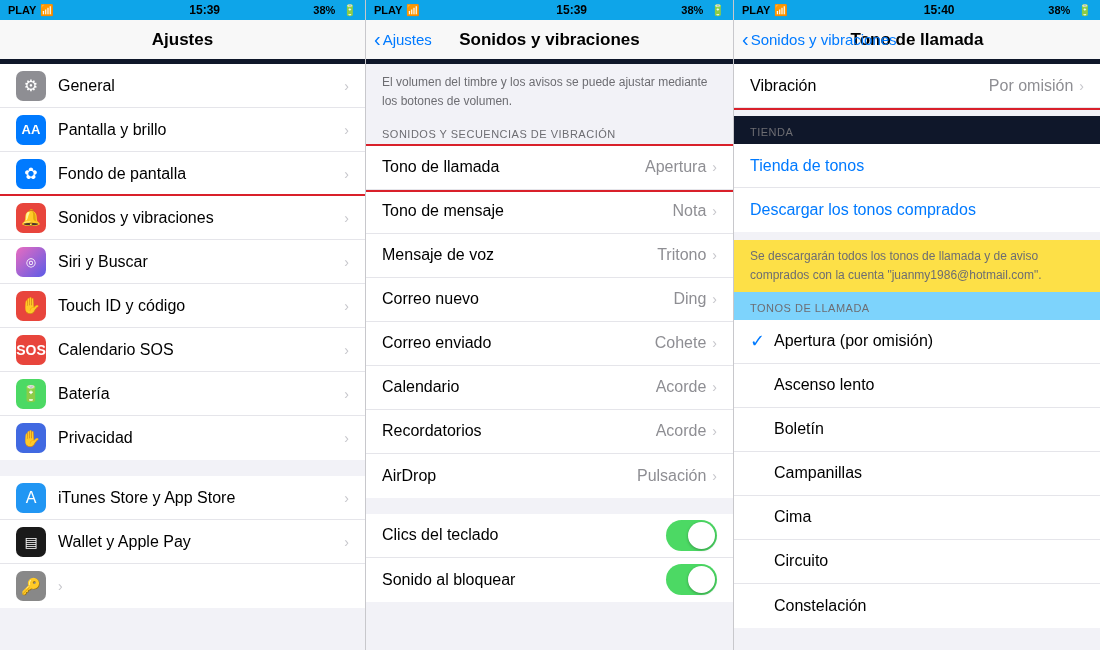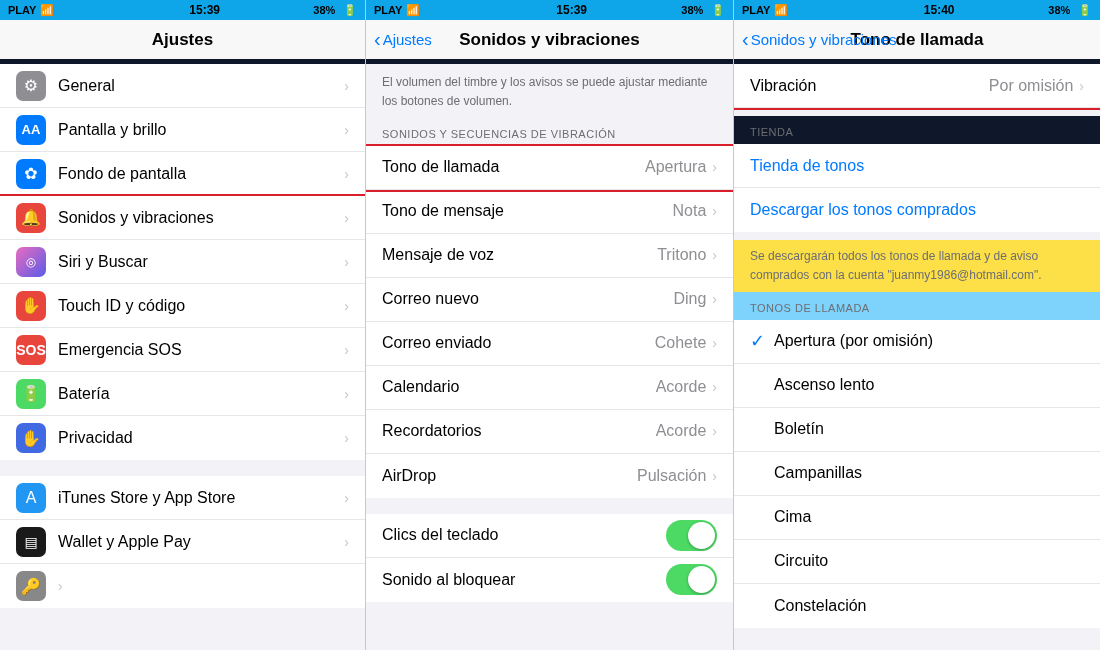--- a/index.html
+++ b/index.html
@@ -278,21 +278,21 @@
           <span style="color:#fff;font-size:16px;">✋</span>
         </div>
         <span class="item-label">Touch ID y código</span>
         <span class="item-chevron">›</span>
       </div>
 
       <div class="settings-item">
         <div class="item-icon" style="background:#e8453c;">
           <span style="color:#fff;font-size:14px;font-weight:700;">SOS</span>
         </div>
-        <span class="item-label">Emergencia SOS</span>
+        <span class="item-label">Calendario SOS</span>
         <span class="item-chevron">›</span>
       </div>
 
       <div class="settings-item">
         <div class="item-icon" style="background:#4cd964;">
           <span style="color:#fff;font-size:16px;">🔋</span>
         </div>
         <span class="item-label">Batería</span>
         <span class="item-chevron">›</span>
       </div>

